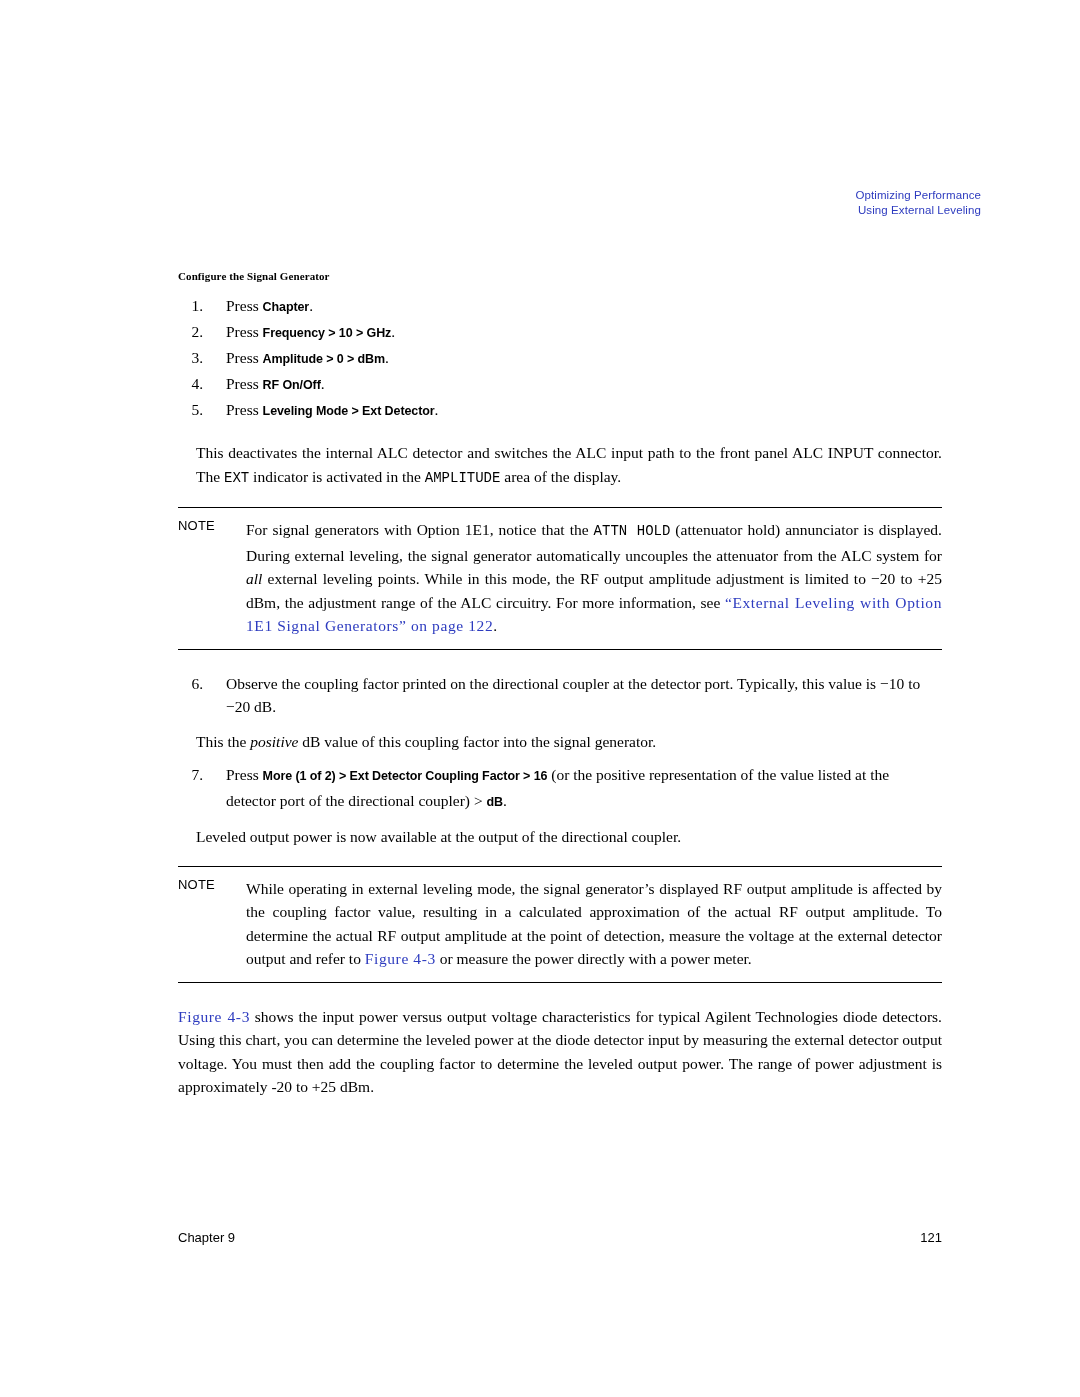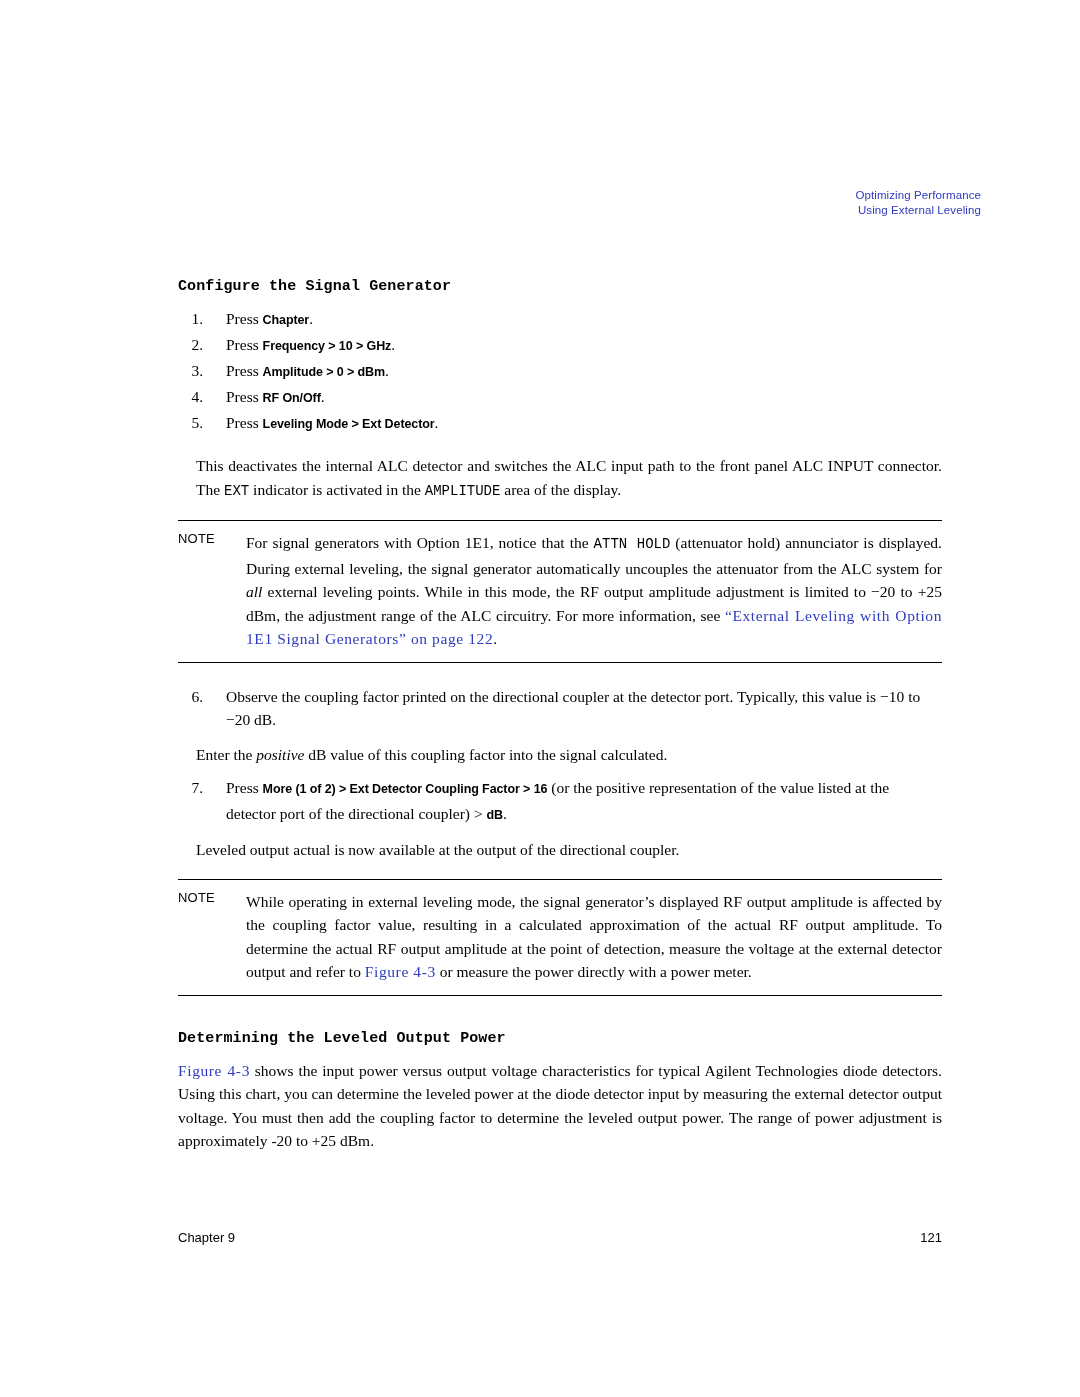--- a/index.html
+++ b/index.html
@@ -32,24 +32,24 @@
     color: #2d3bbf;
     letter-spacing: 0.1px;
   }
   .content {
     position: absolute;
     left: 178px;
     top: 266px;
     width: 764px;
   }
   h3.section {
-    font-family: Liberation Mono, monospace;
-    font-size: 15px;
+    font-family: Liberation Serif, serif;
+    font-size: 11px;
     font-weight: bold;
-    margin: 12px 0 12px 0;
+    margin: 4px 0 12px 0;
     letter-spacing: 0.1px;
   }
   .steps {
     margin: 0 0 0 0;
     padding: 0;
     list-style: none;
   }
   .step {
     position: relative;
     padding-left: 48px;
@@ -172,40 +172,39 @@
     </div>
 
     <div class="gap-l"></div>
 
     <div class="step">
       <span class="num">6.</span><span class="para">Observe the coupling factor printed on the directional coupler at the detector port. Typically, this value is −10 to −20 dB.</span>
     </div>
 
     <div class="gap-s"></div>
 
-    <p class="para indent"><span>Enter the </span><span class="ital">positive</span><span> dB value of this coupling factor into the signal calculated.</span></p>
+    <p class="para indent"><span>This the </span><span class="ital">positive</span><span> dB value of this coupling factor into the signal generator.</span></p>
 
     <div class="gap-s"></div>
 
     <div class="step">
       <span class="num">7.</span><span class="para"><span>Press</span> <span class="hard">More (1 of 2) &gt; Ext Detector Coupling Factor &gt; 16</span><span> (or the positive representation of the value listed at the detector port of the directional coupler) &gt; </span><span class="hard">dB</span><span>.</span></span>
     </div>
 
     <div class="gap-s"></div>
 
-    <p class="para indent">Leveled output actual is now available at the output of the directional coupler.</p>
+    <p class="para indent">Leveled output power is now available at the output of the directional coupler.</p>
 
     <div class="note-block">
       <div class="note-label">NOTE</div>
       <div class="note-body"><span>While operating in external leveling mode, the signal generator’s displayed RF output amplitude is affected by the coupling factor value, resulting in a calculated approximation of the actual RF output amplitude. To determine the actual RF output amplitude at the point of detection, measure the voltage at the external detector output and refer to </span><span class="link spaced">Figure 4-3</span><span> or measure the power directly with a power meter.</span></div>
     </div>
 
     <div class="gap-l"></div>
 
-    <h3 class="section">Determining the Leveled Output Power</h3>
 
     <p class="para"><span class="link spaced">Figure 4-3</span><span> shows the input power versus output voltage characteristics for typical Agilent Technologies diode detectors. Using this chart, you can determine the leveled power at the diode detector input by measuring the external detector output voltage. You must then add the coupling factor to determine the leveled output power. The range of power adjustment is approximately -20 to +25 dBm.</span></p>
 
   </div>
 
   <div class="footer">
     <div class="left">Chapter 9</div>
     <div class="right">121</div>
   </div>
 

